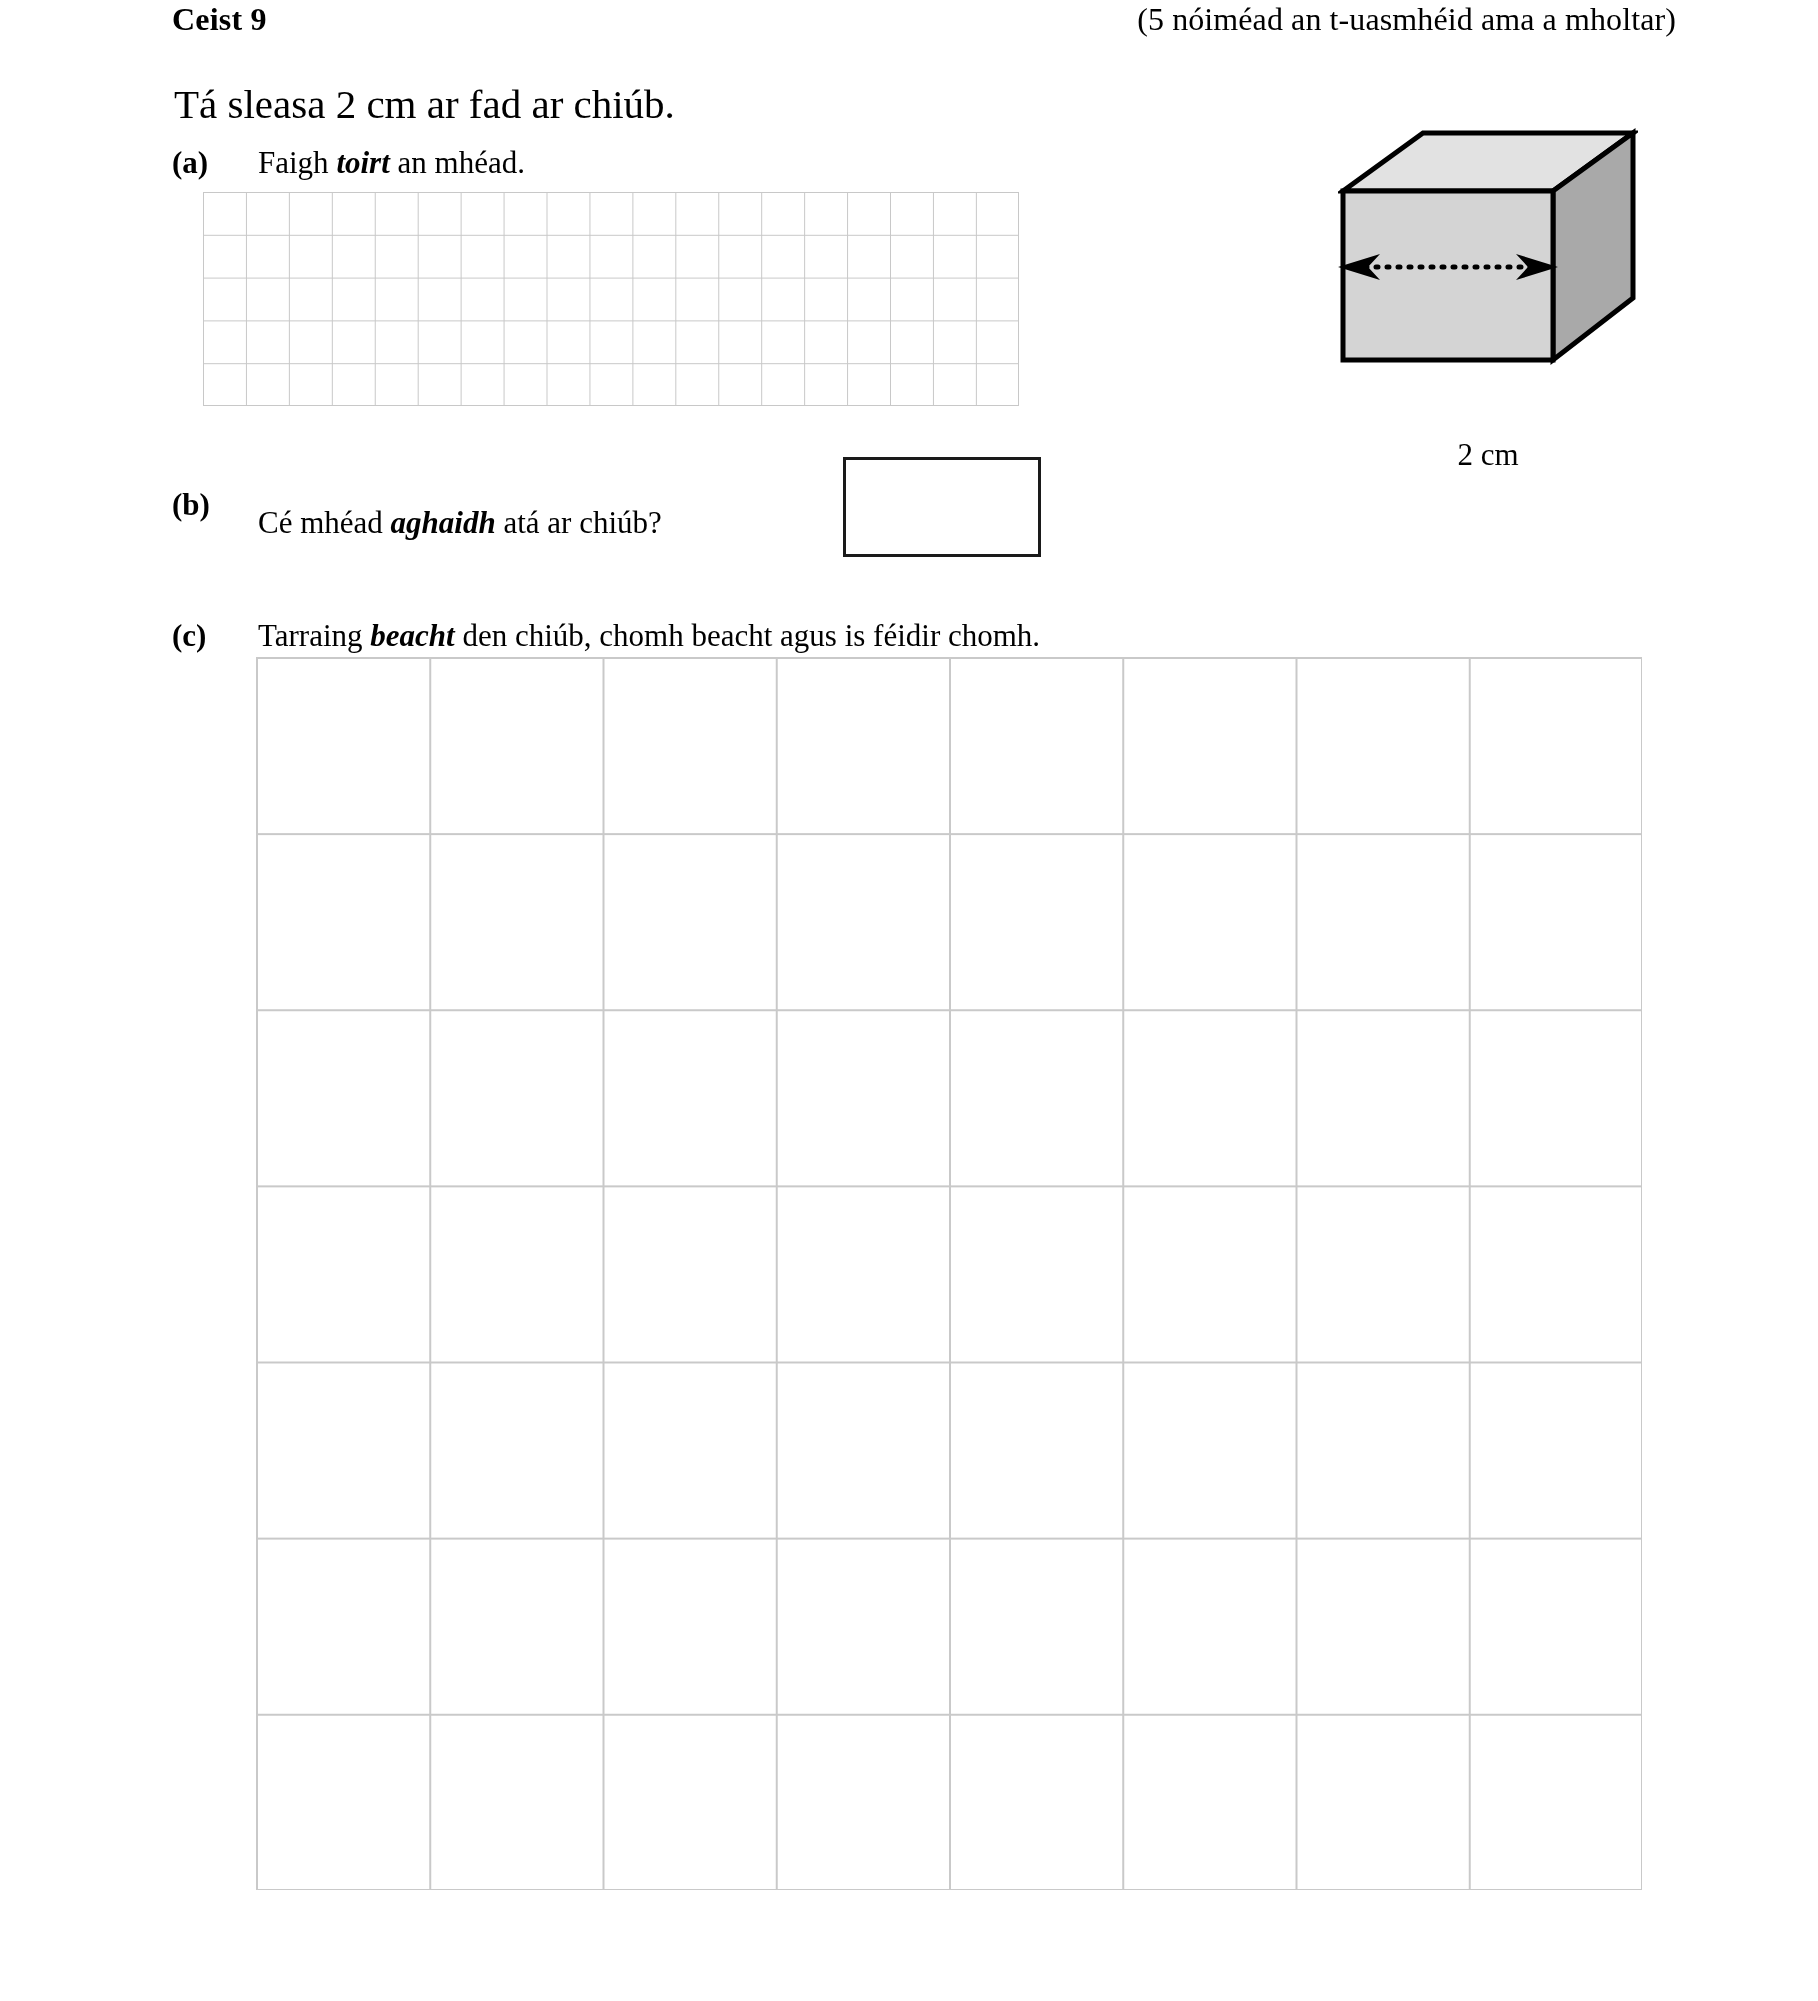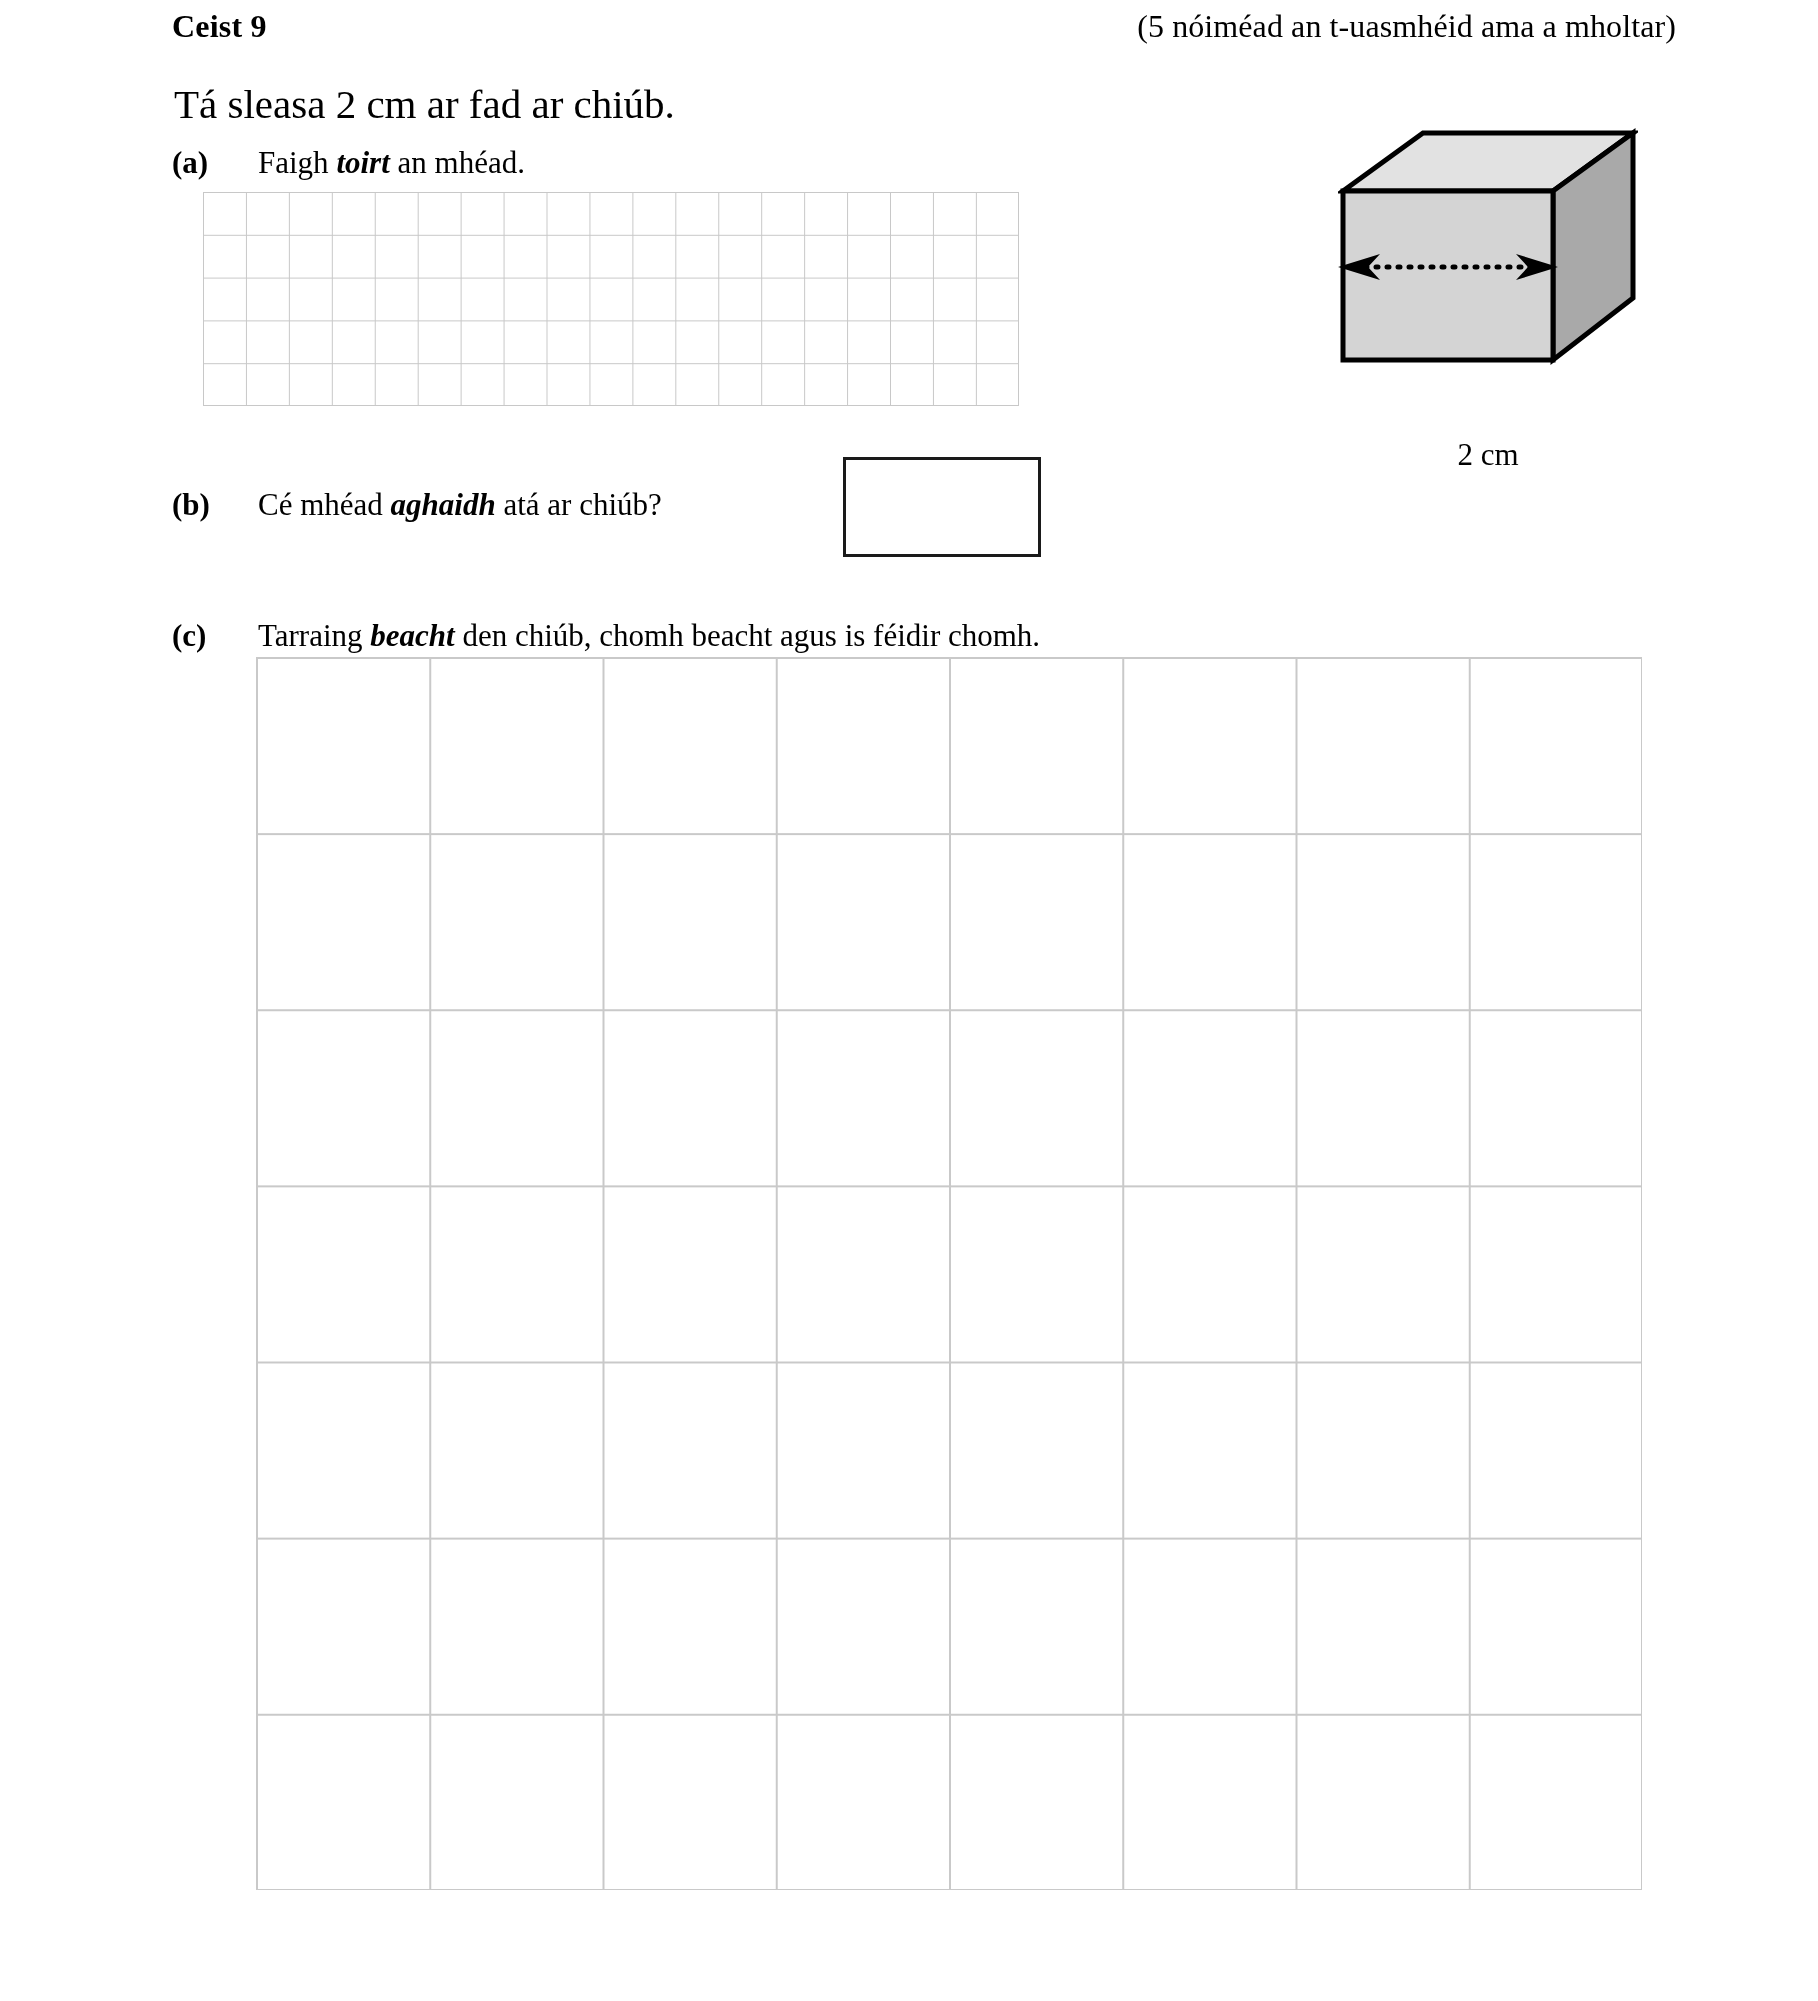--- a/index.html
+++ b/index.html
@@ -18,21 +18,21 @@
 
   .page {
     position: absolute;
     inset: 0;
   }
 
   
   .hdr {
     position: absolute;
     left: 0;
-    top: 8px;
+    top: 1px;
     width: 1818px;
     height: 46px;
   }
   .hdr-left {
     position: absolute;
     left: 172px;
     top: 0;
     font-size: 32px;
     font-weight: bold;
     letter-spacing: 0.2px;
@@ -68,21 +68,21 @@
     position: absolute;
     font-size: 31px;
     white-space: nowrap;
   }
   .part-text b { font-weight: bold; font-style: italic; }
 
   #part-a-label { left: 172px; top: 145px; }
   #part-a-text  { left: 258px; top: 145px; }
 
   #part-b-label { left: 172px; top: 487px; }
-  #part-b-text  { left: 258px; top: 487px; }
+  #part-b-text  { left: 258px; top: 505px; }
 
   #part-c-label { left: 172px; top: 618px; }
   #part-c-text  { left: 258px; top: 618px; }
 
   
   .grid-small {
     position: absolute;
     left: 203px;
     top: 192px;
     width: 816px;

